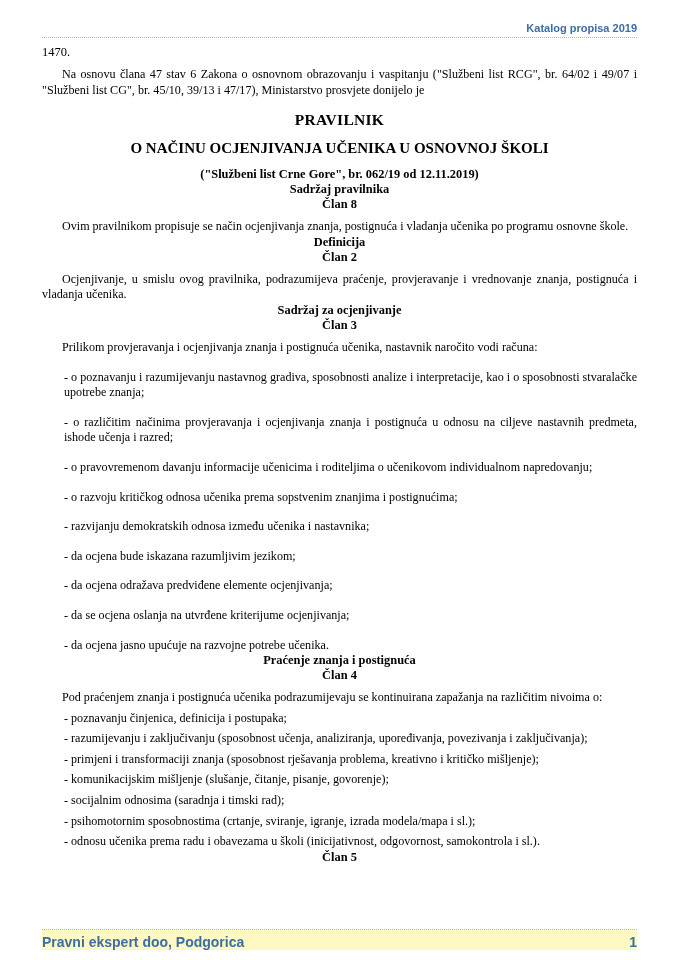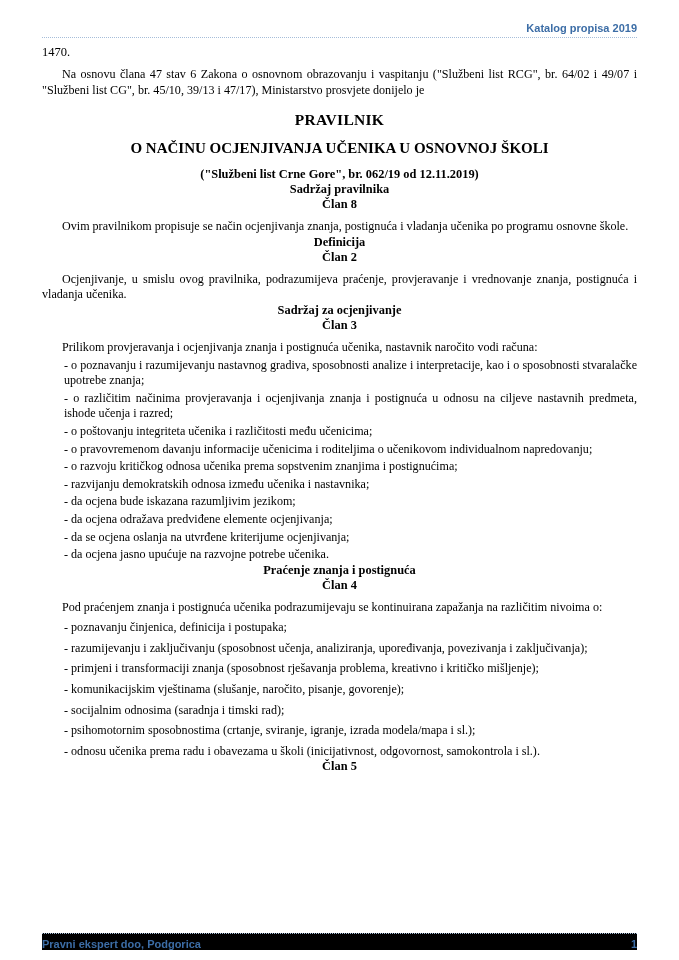--- a/index.html
+++ b/index.html
@@ -63,40 +63,40 @@
     font-weight: bold;
     font-size: 12.4px;
   }
   .sec-heading {
     text-align: center;
     font-weight: bold;
     font-size: 12.4px;
   }
   .list { margin-top: 2px; }
   .li {
-    margin-top: 2px;
+    margin-top: 14px;
     padding-left: 22px;
     font-size: 12.1px;
     line-height: 1.29;
     text-align: justify;
   }
   .list-spaced .li { margin-top: 5px; }
   .page-footer {
     position: absolute;
     left: 42px;
     right: 42px;
     bottom: 10px;
-    background: #000000;
+    background: #fef9c3;
     border-top: 1px dotted #a6bdd9;
     padding-top: 4px;
     display: flex;
     justify-content: space-between;
     align-items: baseline;
     font-family: "Liberation Sans", sans-serif;
-    font-size: 11px;
+    font-size: 14px;
     font-weight: bold;
     color: #3c6da6;
   }
 </style>
 </head>
 <body>
 
 <div class="page">
 
   <div class="page-header">
@@ -123,40 +123,39 @@
     <p class="para">Ocjenjivanje, u smislu ovog pravilnika, podrazumijeva praćenje, provjeravanje i vrednovanje znanja, postignuća i vladanja učenika.</p>
 
     <h3 class="sec-heading">Sadržaj za ocjenjivanje</h3>
 
     <h3 class="sec-heading">Član 3</h3>
     <p class="para">Prilikom provjeravanja i ocjenjivanja znanja i postignuća učenika, nastavnik naročito vodi računa:</p>
 
     <div class="list">
       <p class="li">- o poznavanju i razumijevanju nastavnog gradiva, sposobnosti analize i interpretacije, kao i o sposobnosti stvaralačke upotrebe znanja;</p>
       <p class="li">- o različitim načinima provjeravanja i ocjenjivanja znanja i postignuća u odnosu na ciljeve nastavnih predmeta, ishode učenja i razred;</p>
-      <p class="li">- o poštovanju integriteta učenika i različitosti među učenicima;</p>
       <p class="li">- o pravovremenom davanju informacije učenicima i roditeljima o učenikovom individualnom napredovanju;</p>
       <p class="li">- o razvoju kritičkog odnosa učenika prema sopstvenim znanjima i postignućima;</p>
       <p class="li">- razvijanju demokratskih odnosa između učenika i nastavnika;</p>
       <p class="li">- da ocjena bude iskazana razumljivim jezikom;</p>
       <p class="li">- da ocjena odražava predviđene elemente ocjenjivanja;</p>
       <p class="li">- da se ocjena oslanja na utvrđene kriterijume ocjenjivanja;</p>
       <p class="li">- da ocjena jasno upućuje na razvojne potrebe učenika.</p>
     </div>
 
     <h3 class="sec-heading">Praćenje znanja i postignuća</h3>
 
     <h3 class="sec-heading">Član 4</h3>
     <p class="para">Pod praćenjem znanja i postignuća učenika podrazumijevaju se kontinuirana zapažanja na različitim nivoima o:</p>
 
     <div class="list list-spaced">
       <p class="li">- poznavanju činjenica, definicija i postupaka;</p>
       <p class="li">- razumijevanju i zaključivanju (sposobnost učenja, analiziranja, upoređivanja, povezivanja i zaključivanja);</p>
       <p class="li">- primjeni i transformaciji znanja (sposobnost rješavanja problema, kreativno i kritičko mišljenje);</p>
-      <p class="li">- komunikacijskim vještinama (slušanje, naročito, pisanje, govorenje);</p>
+      <p class="li">- komunikacijskim mišljenje (slušanje, čitanje, pisanje, govorenje);</p>
       <p class="li">- socijalnim odnosima (saradnja i timski rad);</p>
       <p class="li">- psihomotornim sposobnostima (crtanje, sviranje, igranje, izrada modela/mapa i sl.);</p>
       <p class="li">- odnosu učenika prema radu i obavezama u školi (inicijativnost, odgovornost, samokontrola i sl.).</p>
     </div>
 
 
     <h3 class="sec-heading">Član 5</h3>
   </main>
 
   <footer class="page-footer">

